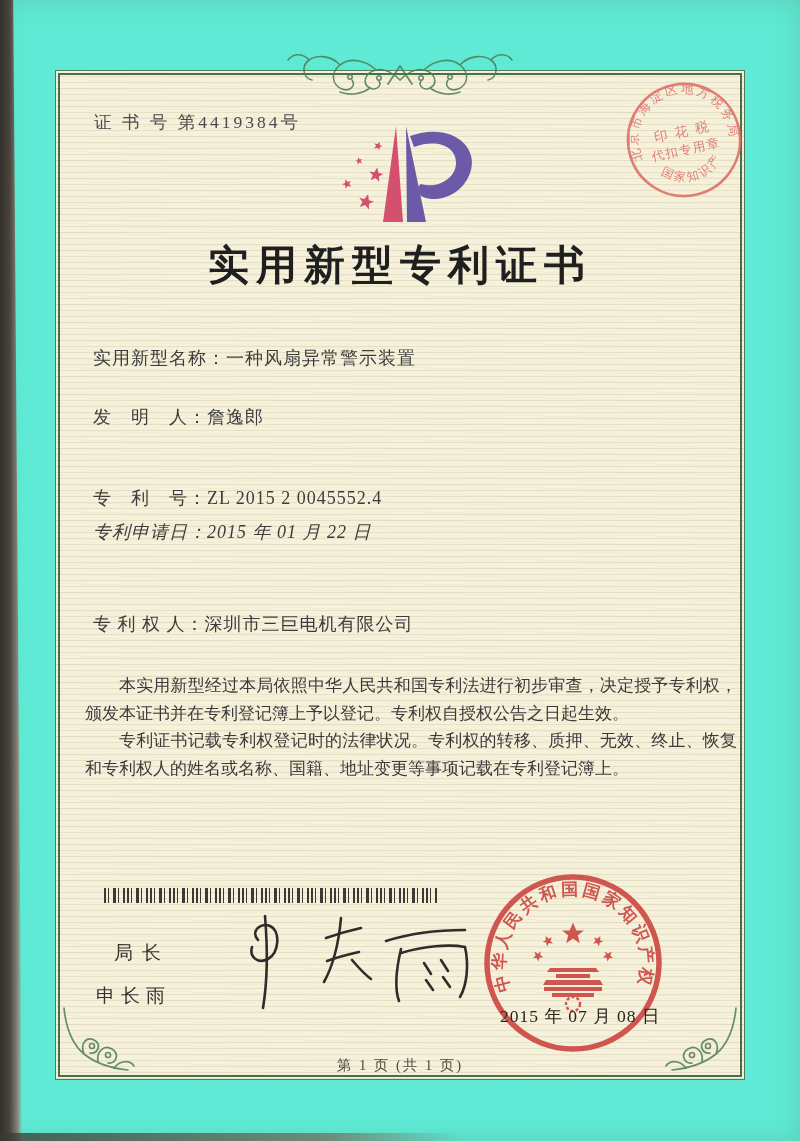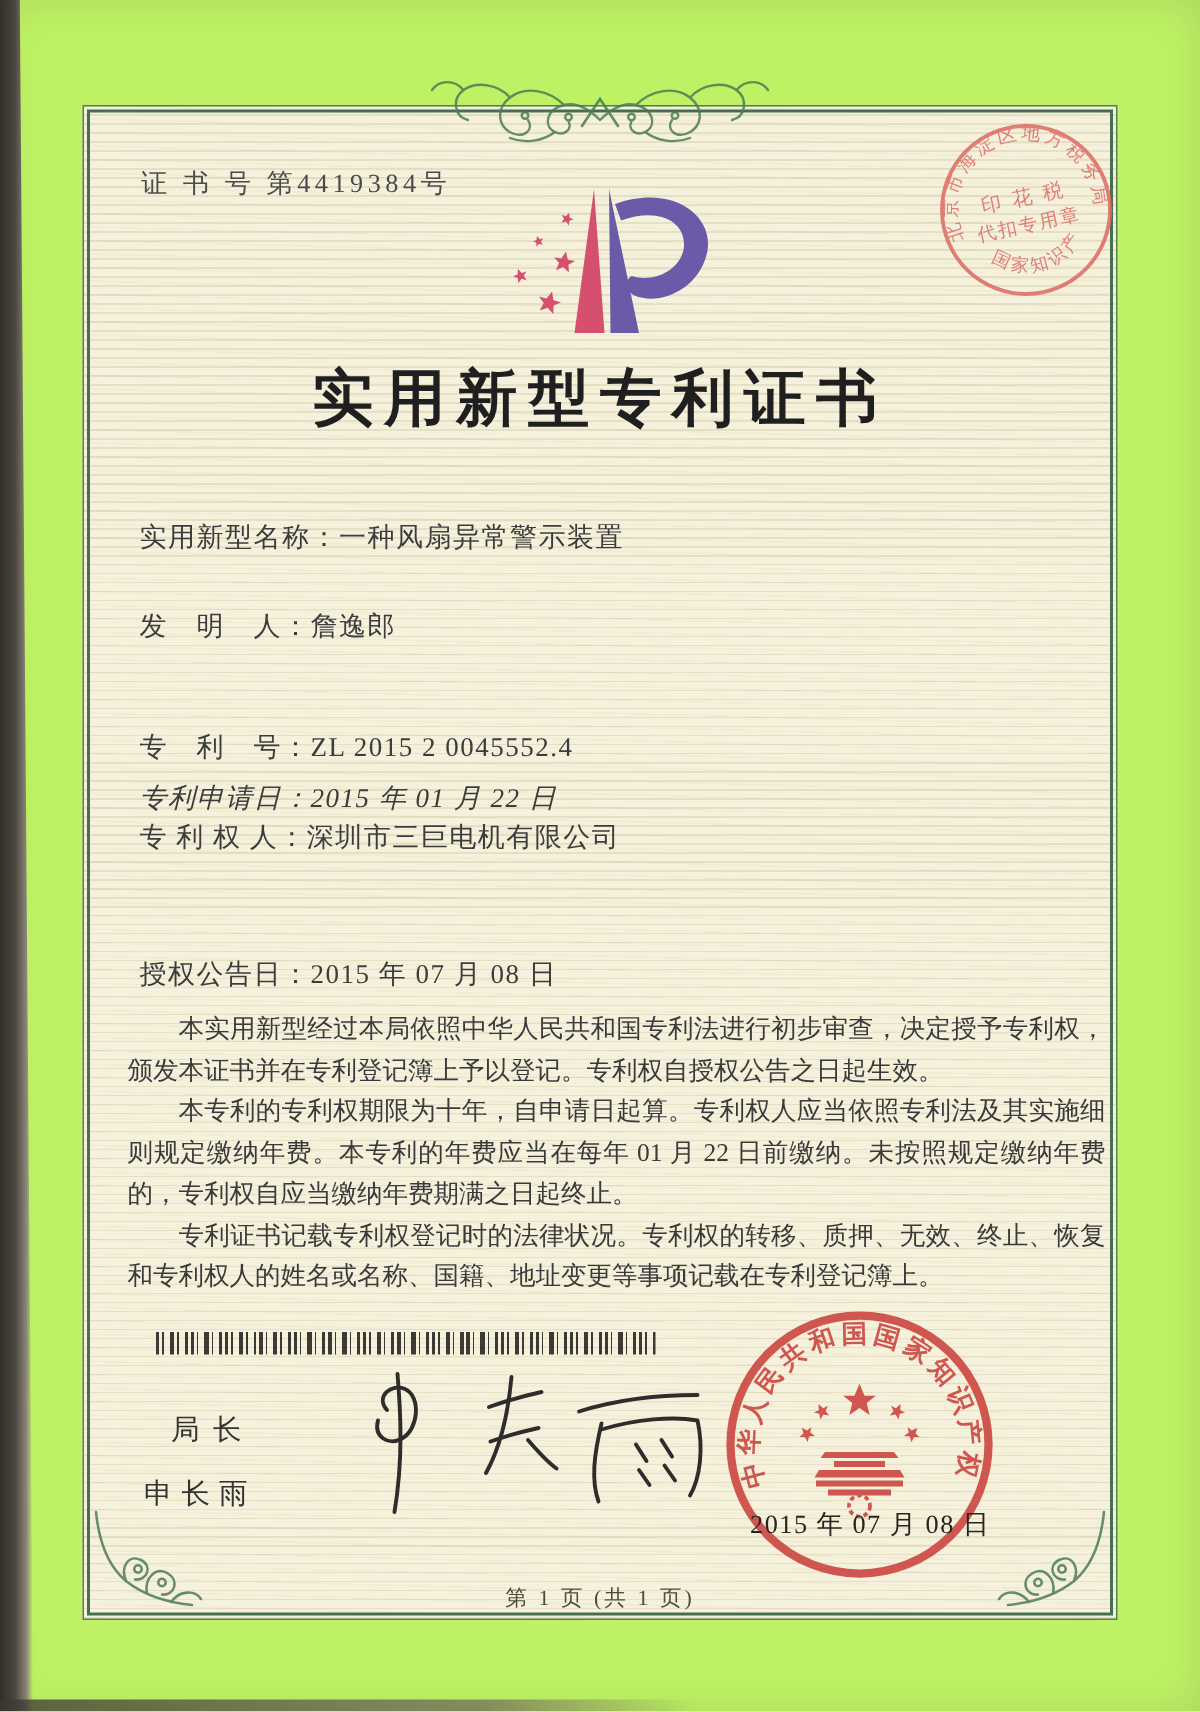--- a/index.html
+++ b/index.html
@@ -1,18 +1,18 @@
 <!DOCTYPE html>
 <html><head>
 <meta charset="utf-8">
 <style>
   html,body{margin:0;padding:0;background:#e8e6e0;}
   .photo{
     position:relative;width:800px;height:1141px;margin:0 auto;
-    background:#bef264;overflow:hidden;
+    background:#5eead4;overflow:hidden;
     font-family:"Liberation Serif","DejaVu Serif",serif;color:#3a3a3a;
   }
   
   .left-edge{position:absolute;left:0;top:0;width:22px;height:100%;
     background:linear-gradient(to right,#2f2c28 0,#4a463f 45%,#8d867a 80%,rgba(141,134,122,0) 100%);
     clip-path:polygon(0 0,60% 0,100% 100%,0 100%);z-index:6;}
   .bottom-edge{position:absolute;left:0;bottom:0;width:58%;height:8px;
     background:linear-gradient(to right,#39352f,#77705f 70%,rgba(119,112,95,0));opacity:.75;z-index:6;}
   .photo-vignette{position:absolute;inset:0;z-index:7;pointer-events:none;
     box-shadow:inset 0 0 26px rgba(90,84,70,.18);}
@@ -32,21 +32,21 @@
   .orn-br{left:662px;top:1002px;width:78px;height:78px;}
 
   .layer{position:absolute;z-index:3;}
 
   .cert-no{left:94px;top:110px;font-size:17.5px;letter-spacing:3px;color:#4b4b4b;}
   .logo{left:326px;top:120px;width:162px;height:110px;}
   .title{left:0;top:238px;width:100%;text-align:center;font-size:41px;font-weight:700;
     letter-spacing:7px;color:#1f1f1f;}
 
   .field{left:93px;font-size:18px;letter-spacing:1px;color:#3c3c3c;white-space:pre;}
-  .f0{top:346px;} .f1{top:405px;font-family:Liberation Serif, serif;} .f2{top:462px;margin-top:24px;} .f3{top:520px;font-style:italic;} .f4{top:546px;} .f5{top:637px;}
+  .f0{top:346px;} .f1{top:405px;font-family:Liberation Serif, serif;} .f2{top:462px;margin-top:24px;} .f3{top:520px;font-style:italic;} .f4{top:612px;} .f5{top:637px;}
 
   .body-text{left:85px;top:672px;width:652px;font-size:17px;line-height:27.5px;
     text-align:justify;color:#3a3a3a;}
   .body-text p{margin:0;text-indent:2em;}
 
   .barcode{left:104px;top:888px;width:333px;height:15px;
     background:repeating-linear-gradient(90deg,
       #23211e 0 2px, transparent 2px 4px,
       #23211e 4px 5px, transparent 5px 9px,
       #23211e 9px 12px, transparent 12px 14px,
@@ -133,25 +133,23 @@
     </g>
   </svg>
 
   <div class="layer field f0"><span>实用新型名称：</span><span>一种风扇异常警示装置</span></div>
 
   <div class="layer title">实用新型专利证书</div>
   <div class="layer field f1"><span>发　明　人：</span><span>詹逸郎</span></div>
   <div class="layer field f2"><span>专　利　号：</span><span>ZL 2015 2 0045552.4</span></div>
   <div class="layer field f3"><span>专利申请日：</span><span>2015 年 01 月 22 日</span></div>
   <div class="layer field f4"><span>专 利 权 人：</span><span>深圳市三巨电机有限公司</span></div>
-  <div class="layer field f5"><span>授权公告日：</span><span>2015 年 07 月 08 日</span></div>
 
   <div class="layer body-text">
     <p>本实用新型经过本局依照中华人民共和国专利法进行初步审查，决定授予专利权，颁发本证书并在专利登记簿上予以登记。专利权自授权公告之日起生效。</p>
-    <p>本专利的专利权期限为十年，自申请日起算。专利权人应当依照专利法及其实施细则规定缴纳年费。本专利的年费应当在每年 01 月 22 日前缴纳。未按照规定缴纳年费的，专利权自应当缴纳年费期满之日起终止。</p>
     <p>专利证书记载专利权登记时的法律状况。专利权的转移、质押、无效、终止、恢复和专利权人的姓名或名称、国籍、地址变更等事项记载在专利登记簿上。</p>
   </div>
 
   <div class="layer barcode"></div>
 
   <div class="layer signer-title">局长</div>
   <div class="layer signer-name">申长雨</div>
 
   <svg class="layer signature" viewBox="0 0 252 108">
     <g fill="none" stroke="#2e2d2b" stroke-width="2.6" stroke-linecap="round" stroke-linejoin="round">

